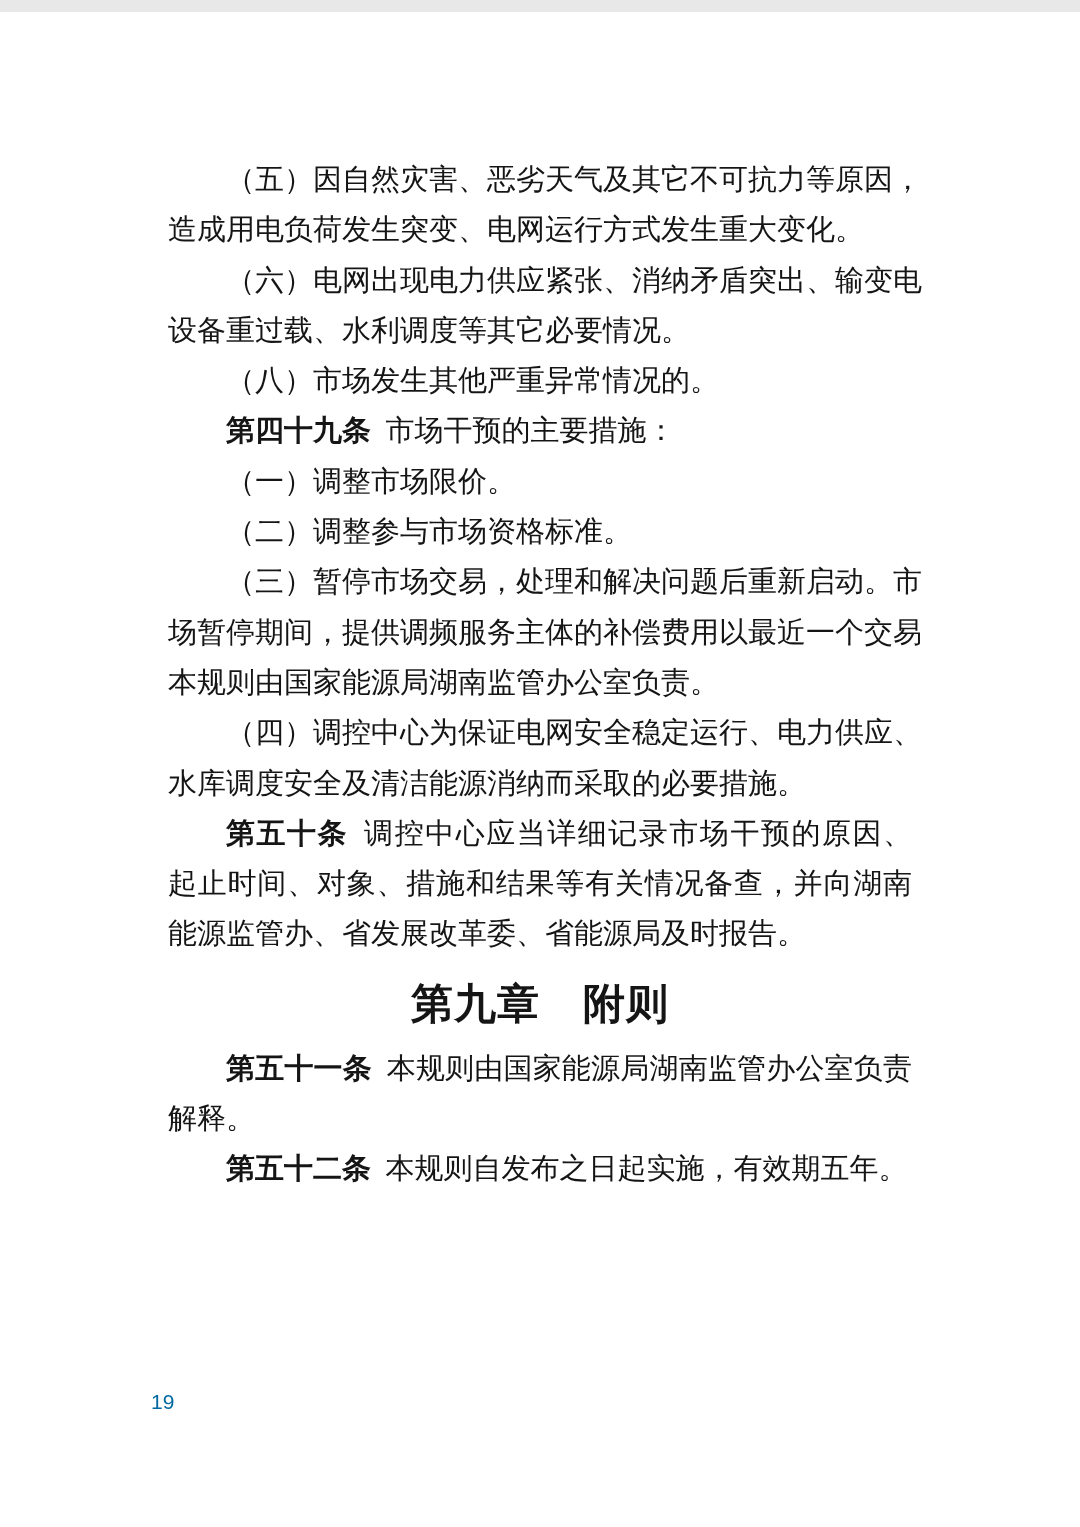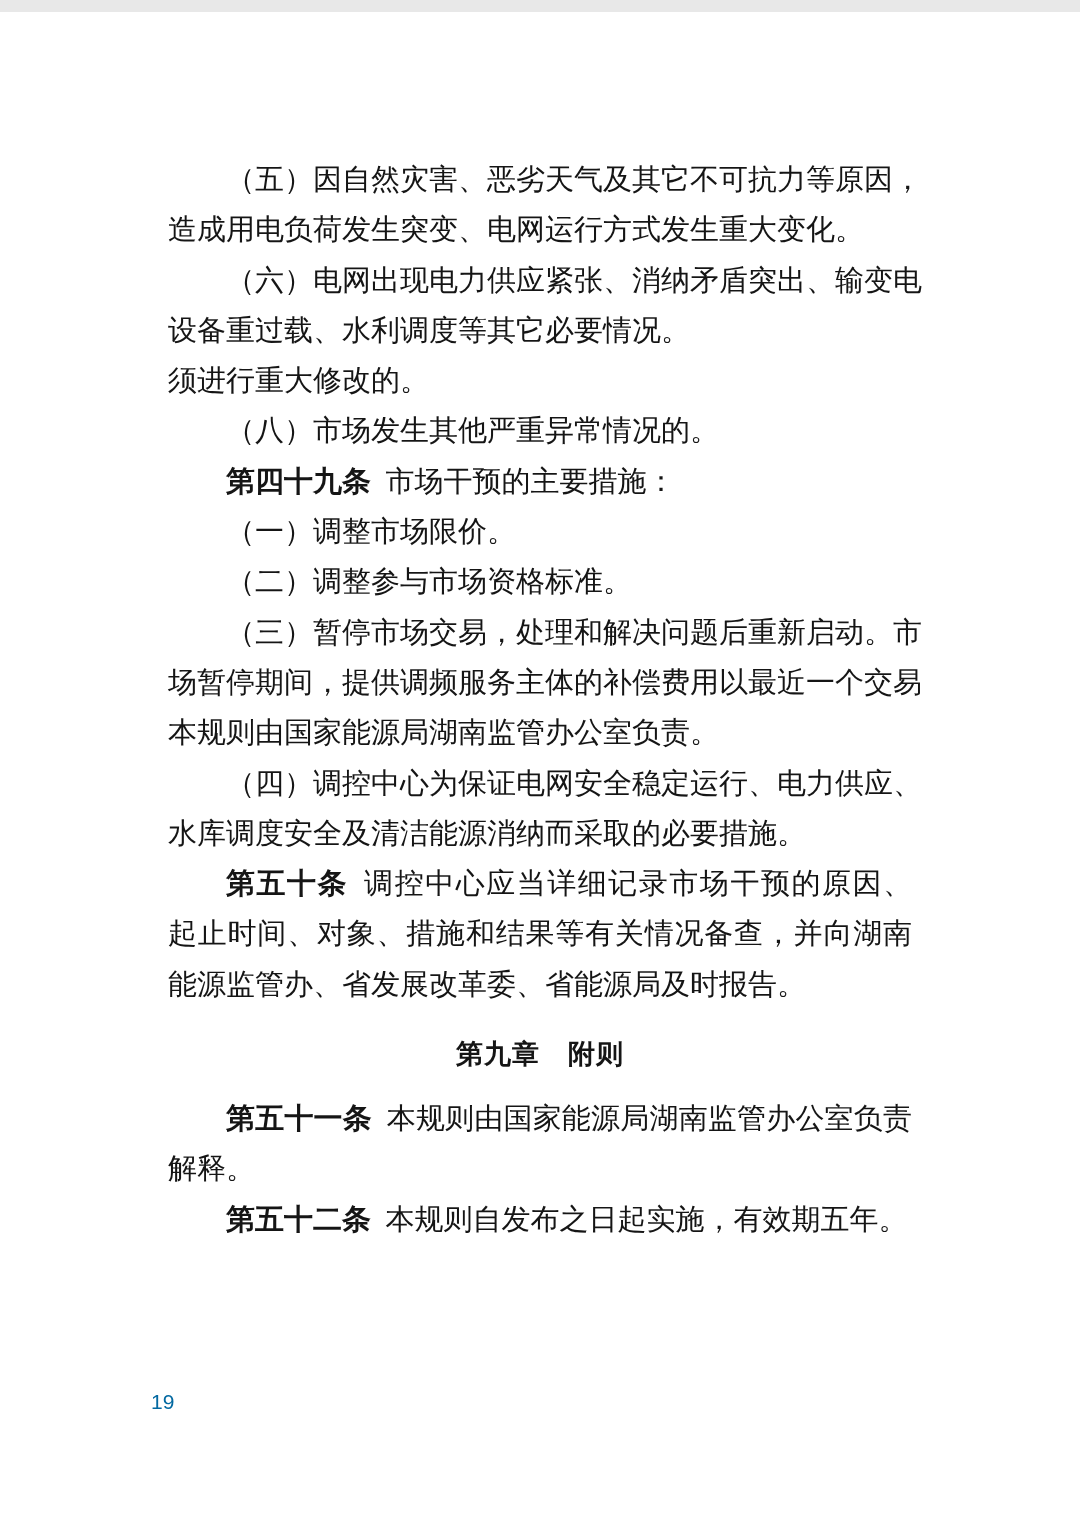--- a/index.html
+++ b/index.html
@@ -36,21 +36,21 @@
     text-align: justify;
     text-align-last: justify;
     text-justify: inter-character;
   }
   .seg-bold {
     font-weight: bold;
   }
   .line.heading {
     font-family: "Liberation Sans", "DejaVu Sans", sans-serif;
     font-weight: bold;
-    font-size: 27px;
+    font-size: 42px;
     line-height: 50px;
     text-align: center;
     text-align-last: center;
     margin-top: 20px;
     margin-bottom: 14px;
     letter-spacing: 1px;
     white-space: nowrap;
   }
   .page-number {
     position: absolute;
@@ -63,21 +63,20 @@
 </style>
 </head>
 <body>
 
 <div class="page">
   <div class="text-column">
       <div class="line indent justify"><span class="seg">（五）因自然灾害、恶劣天气及其它不可抗力等原因，</span></div>
       <div class="line"><span class="seg">造成用电负荷发生突变、电网运行方式发生重大变化。</span></div>
       <div class="line indent justify"><span class="seg">（六）电网出现电力供应紧张、消纳矛盾突出、输变电</span></div>
       <div class="line"><span class="seg">设备重过载、水利调度等其它必要情况。</span></div>
-      <div class="line"><span class="seg">须进行重大修改的。</span></div>
       <div class="line indent"><span class="seg">（八）市场发生其他严重异常情况的。</span></div>
       <div class="line indent"><span class="seg seg-bold">第四十九条</span><span class="seg"> 市场干预的主要措施：</span></div>
       <div class="line indent"><span class="seg">（一）调整市场限价。</span></div>
       <div class="line indent"><span class="seg">（二）调整参与市场资格标准。</span></div>
       <div class="line indent justify"><span class="seg">（三）暂停市场交易，处理和解决问题后重新启动。市</span></div>
       <div class="line justify"><span class="seg">场暂停期间，提供调频服务主体的补偿费用以最近一个交易</span></div>
       <div class="line"><span class="seg">本规则由国家能源局湖南监管办公室负责。</span></div>
       <div class="line indent justify"><span class="seg">（四）调控中心为保证电网安全稳定运行、电力供应、</span></div>
       <div class="line"><span class="seg">水库调度安全及清洁能源消纳而采取的必要措施。</span></div>
       <div class="line indent justify"><span class="seg seg-bold">第五十条</span><span class="seg"> 调控中心应当详细记录市场干预的原因、</span></div>

